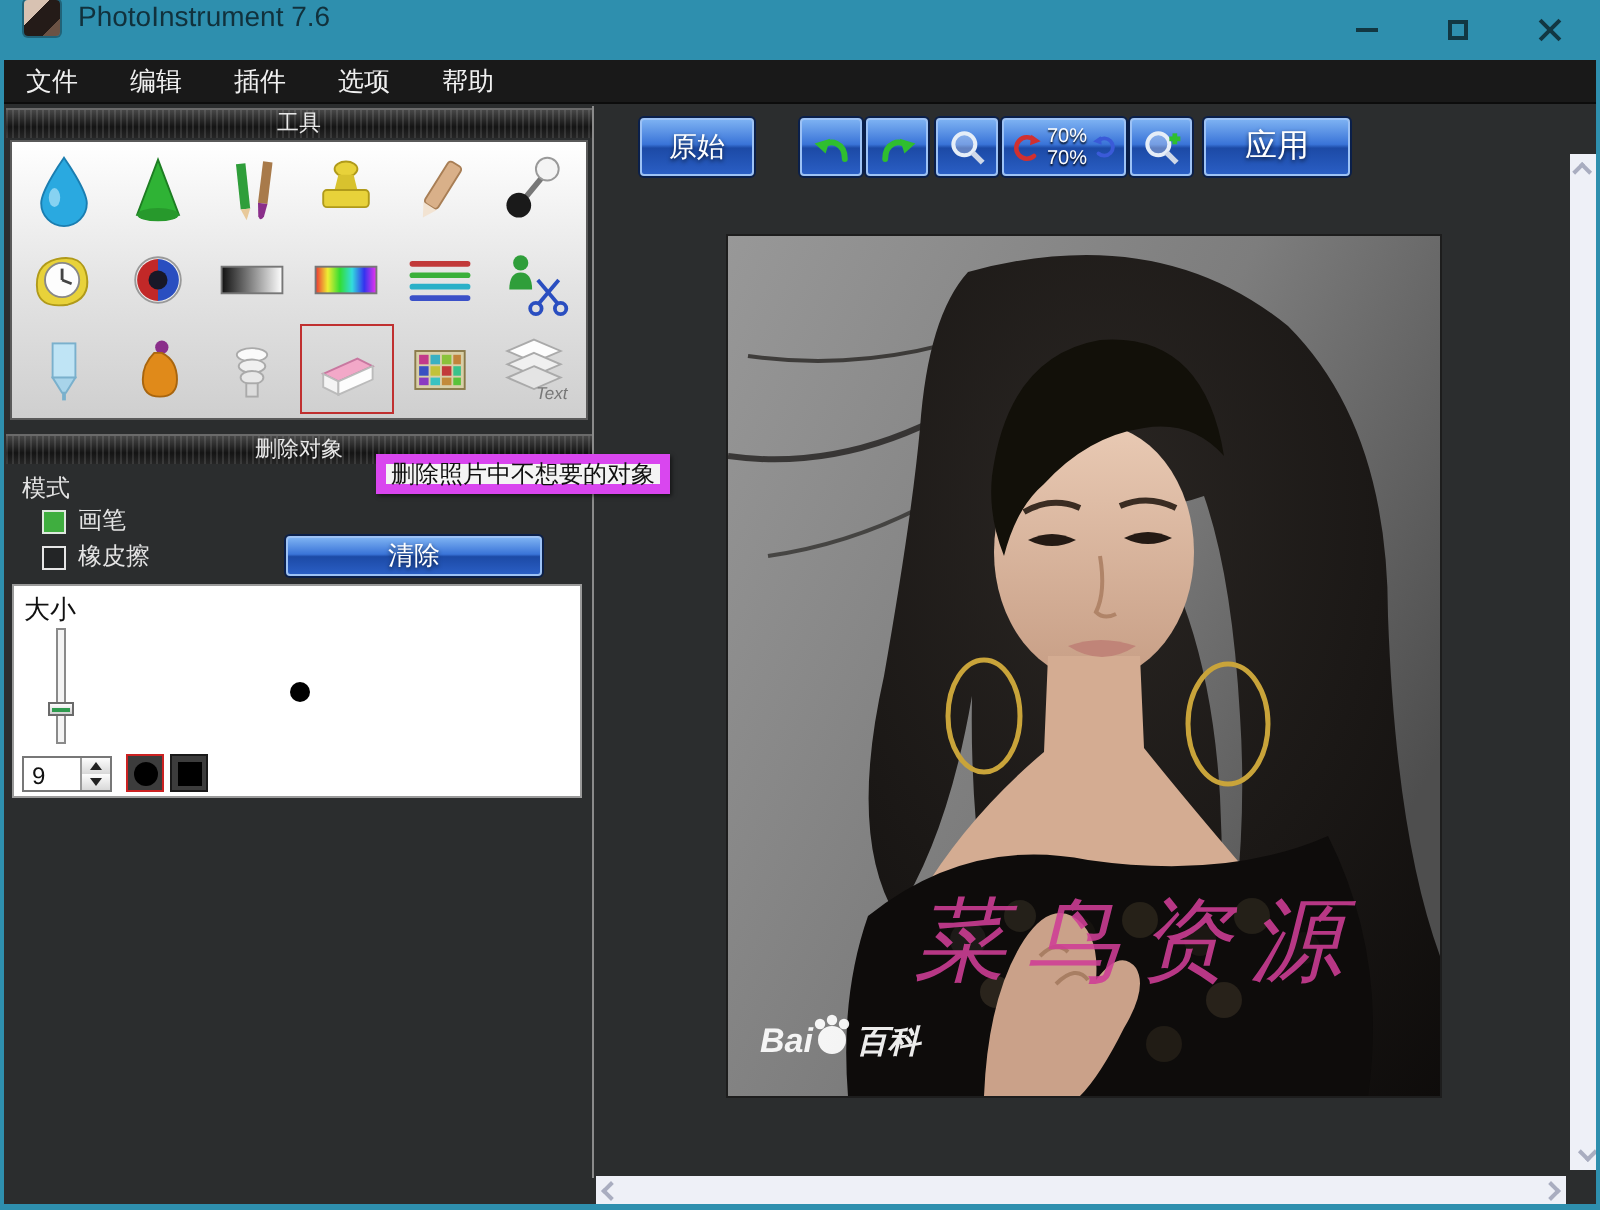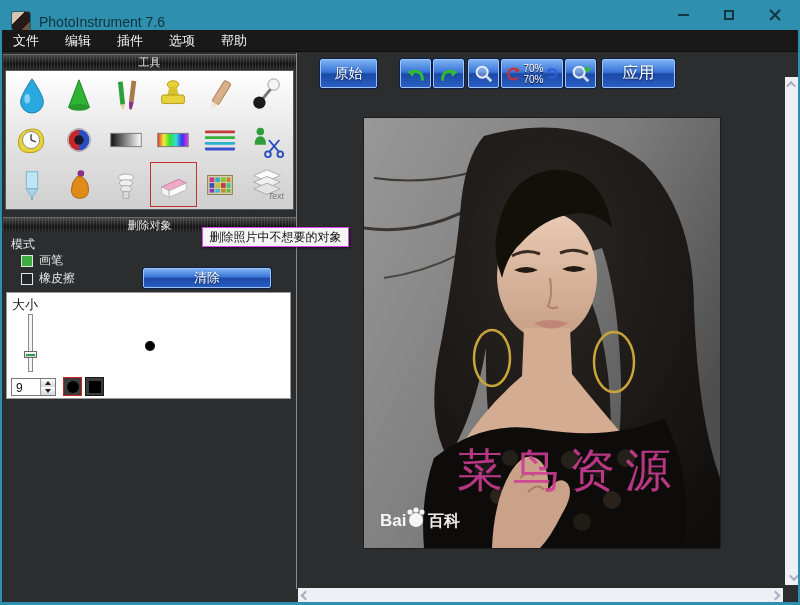--- a/index.html
+++ b/index.html
@@ -1,20 +1,20 @@
 <!DOCTYPE html>
 <html><head>
 <meta charset="utf-8">
 <style>
   html,body{margin:0;padding:0;background:#555;}
   *{box-sizing:border-box;font-family:"Liberation Sans",sans-serif;}
   .window{position:relative;width:800px;height:605px;background:#2b2d2e;overflow:hidden;
           border-left:2px solid #2e8fae;border-right:2px solid #2e8fae;border-bottom:3px solid #2e8fae;}
   
-  .titlebar{position:absolute;left:0;top:0;width:100%;height:30px;background:#2e8fae;display:flex;align-items:flex-end;}
+  .titlebar{position:absolute;left:0;top:0;width:100%;height:30px;background:#2e8fae;display:flex;align-items:flex-start;}
   .appicon{width:18px;height:18px;margin-left:10px;border-radius:2px;
            background:linear-gradient(135deg,#d8c2b2 0 35%,#241b18 35% 75%,#6b5244 75%);box-shadow:0 0 0 1px rgba(0,0,0,.3);}
   .apptitle{margin-left:9px;font-size:14px;color:#11313c;}
   .wincontrols{margin-left:auto;display:flex;height:100%;}
   .winbtn{width:46px;height:100%;display:flex;align-items:center;justify-content:center;cursor:default;}
   .glyph-min{width:11px;height:0;border-top:2px solid #123742;}
   .glyph-max{width:10px;height:10px;border:2px solid #123742;}
   .glyph-close{position:relative;width:12px;height:12px;}
   .glyph-close:before,.glyph-close:after{content:"";position:absolute;left:5px;top:-1px;width:2px;height:14px;background:#123742;}
   .glyph-close:before{transform:rotate(45deg);} .glyph-close:after{transform:rotate(-45deg);}
@@ -54,37 +54,37 @@
   .spinval{flex:1;font-size:12px;color:#111;padding:2px 0 0 4px;}
   .spinbtns{width:15px;display:flex;flex-direction:column;border-left:1px solid #999;}
   .spinbtn{flex:1;background:linear-gradient(180deg,#fdfdfd,#d8d8d8);display:flex;align-items:center;justify-content:center;}
   .tri-up{width:0;height:0;border-left:3px solid transparent;border-right:3px solid transparent;border-bottom:4px solid #222;}
   .tri-dn{width:0;height:0;border-left:3px solid transparent;border-right:3px solid transparent;border-top:4px solid #222;}
   .shapebtn{position:absolute;top:84px;width:19px;height:19px;background:#3c3c3c;display:flex;align-items:center;justify-content:center;border:1px solid #1a1a1a;}
   .shapebtn.sel{border:1px solid #cc2222;}
   .shape-circle{width:12px;height:12px;border-radius:50%;background:#000;}
   .shape-square{width:12px;height:12px;background:#000;}
   
-  .tooltip{position:absolute;left:200px;top:227px;width:147px;height:20px;background:#f4f4f4;border:1px solid #d946ef;
+  .tooltip{position:absolute;left:186px;top:227px;width:147px;height:20px;background:#f4f4f4;border:5px solid #d946ef;
       color:#111;font-size:12px;display:flex;align-items:center;justify-content:center;z-index:30;box-shadow:1px 1px 2px rgba(0,0,0,.5);}
   
   .toolbar{position:absolute;left:297px;top:57px;width:500px;height:34px;}
   .tb{position:absolute;top:2px;height:29px;}
   .tb svg{width:22px;height:22px;}
   .orig{left:21px;width:57px;font-size:14px;}
   .undo{left:101px;width:31px;} .redo{left:134px;width:31px;}
   .zoomout{left:169px;width:31px;}
   .rotgrp{left:202px;width:62px;display:flex;align-items:center;justify-content:space-between;padding:0 3px;}
   .pctcol{display:flex;flex-direction:column;line-height:11px;}
   .pct{font-size:10px;color:#fff;text-shadow:0 1px 1px #000;}
   .zoomin{left:266px;width:31px;}
   .apply{left:303px;width:73px;font-size:16px;}
   
   .canvasarea{position:absolute;left:296px;top:52px;width:487px;height:536px;background:#2b2d2e;}
-  .photo{position:absolute;left:362px;top:118px;width:356px;height:430px;box-shadow:0 0 0 1px #1d1d1d;}
+  .photo{position:absolute;left:362px;top:118px;width:356px;height:430px;box-shadow:0 0 0 1px #1d1d1d;font-style:italic;}
   
   .vscroll{position:absolute;left:783px;top:77px;width:14px;height:508px;background:#eef0f7;display:flex;flex-direction:column;justify-content:space-between;align-items:center;padding:4px 0;}
   .hscroll{position:absolute;left:296px;top:588px;width:485px;height:14px;background:#eef0f7;display:flex;justify-content:space-between;align-items:center;padding:0 4px;}
   .chev{width:7px;height:7px;border-left:2px solid #a9adc0;border-top:2px solid #a9adc0;}
   .chev.up{transform:rotate(45deg) translateY(2px);} .chev.dn{transform:rotate(225deg) translateY(2px);}
   .chev.lt{transform:rotate(-45deg);} .chev.rt{transform:rotate(135deg);}
   .corner{position:absolute;left:781px;top:588px;width:16px;height:14px;background:#2b2d2e;}
 </style>
 </head>
 <body>

